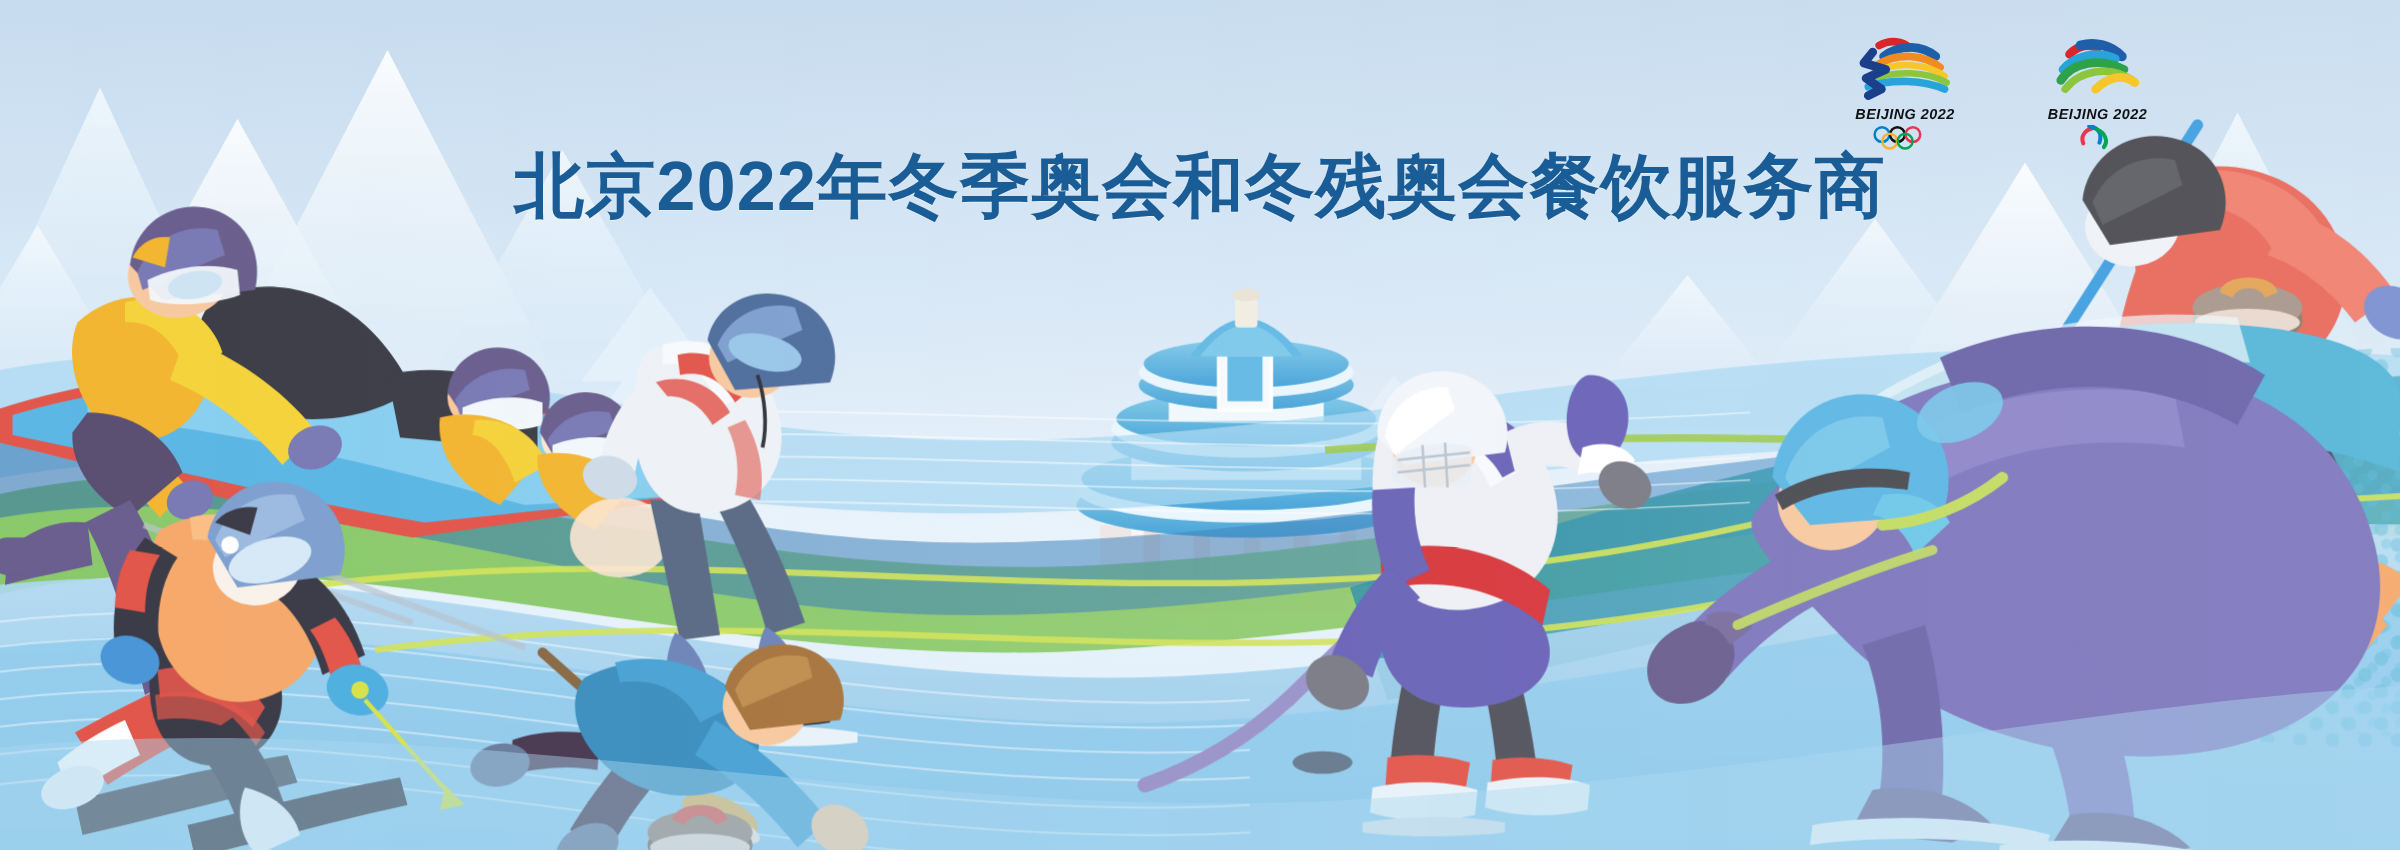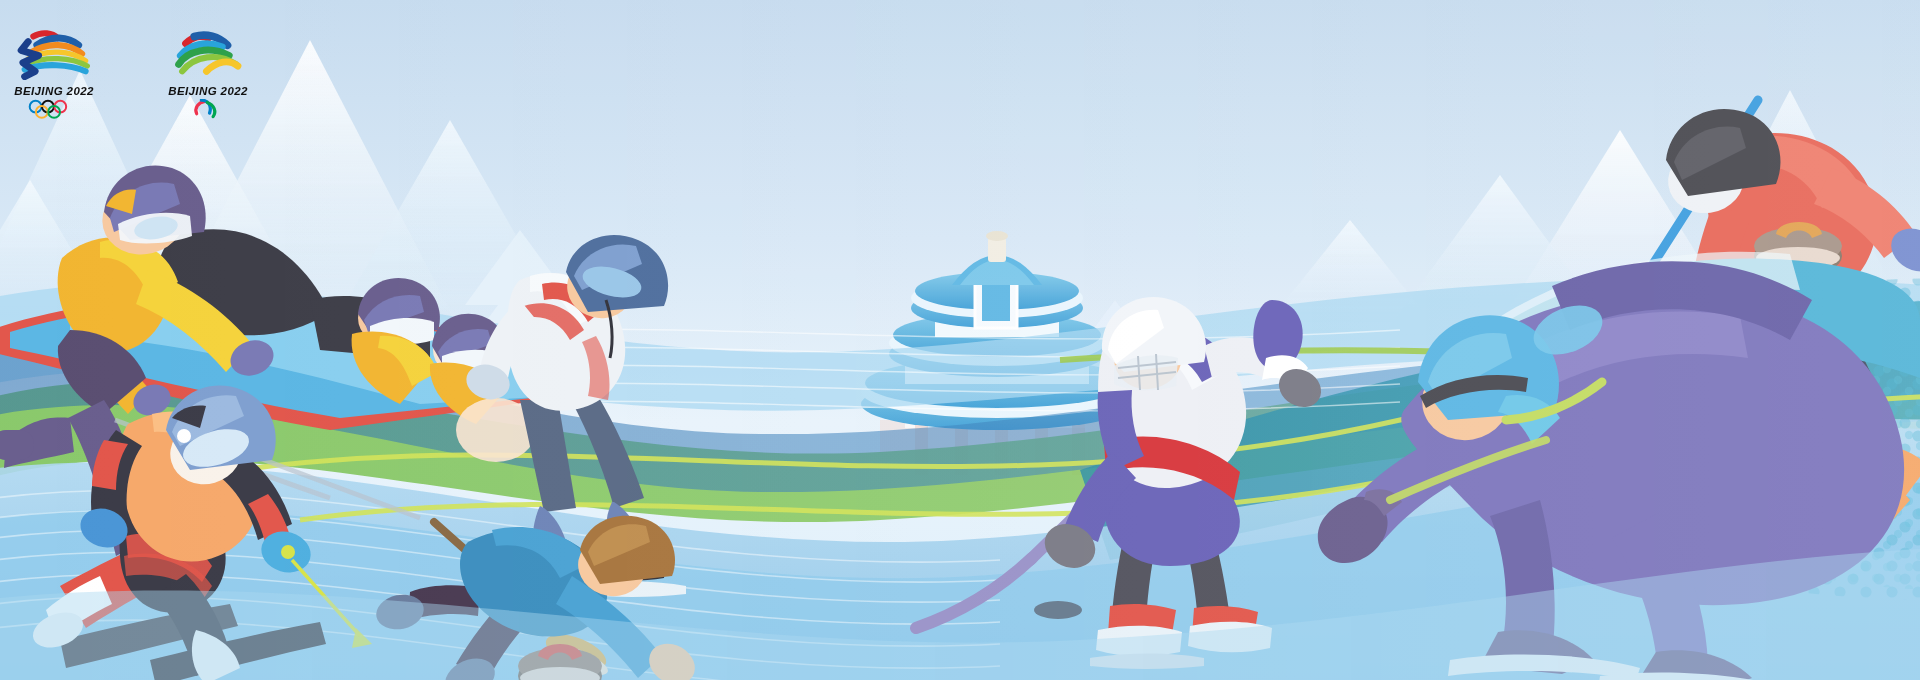--- a/index.html
+++ b/index.html
@@ -27,21 +27,21 @@
     font-size:56px;
     letter-spacing:1px;
     color:#1a5d96;
     line-height:1.05;
     text-shadow:0 1px 0 rgba(255,255,255,.35);
   }
 
   
   .logos {
     position:absolute; top:26px; left:0; width:1732px;
-    display:flex; justify-content:flex-start; align-items:flex-start; gap:46px;
+    display:flex; justify-content:flex-end; align-items:flex-start; gap:46px;
     z-index:40;
   }
   .logo-block { width:108px; text-align:center; }
   .logo-mark { height:54px; }
   .logo-word {
     font-family:"Liberation Sans",sans-serif;
     font-weight:bold; font-style:italic;
     font-size:11.5px; letter-spacing:.4px;
     color:#111; margin-top:1px;
   }
@@ -536,14 +536,17 @@
       <svg class="logo-rings" viewBox="0 0 100 34">
         <g fill="none" stroke-width="5.5" stroke-linecap="round">
           <path d="M44,4 C32,6 26,16 30,25" stroke="#ee334e"></path>
           <path d="M38,2 C50,2 56,12 52,24" stroke="#0081c8"></path>
           <path d="M48,6 C60,10 64,22 58,30" stroke="#00a651"></path>
         </g>
       </svg>
     </div>
   </div>
 
+  <div class="title-wrap">
+    <h1 class="title">北京2022年冬季奥会和冬残奥会餐饮服务商</h1>
+  </div>
 
 </div>
 
 </body></html>

